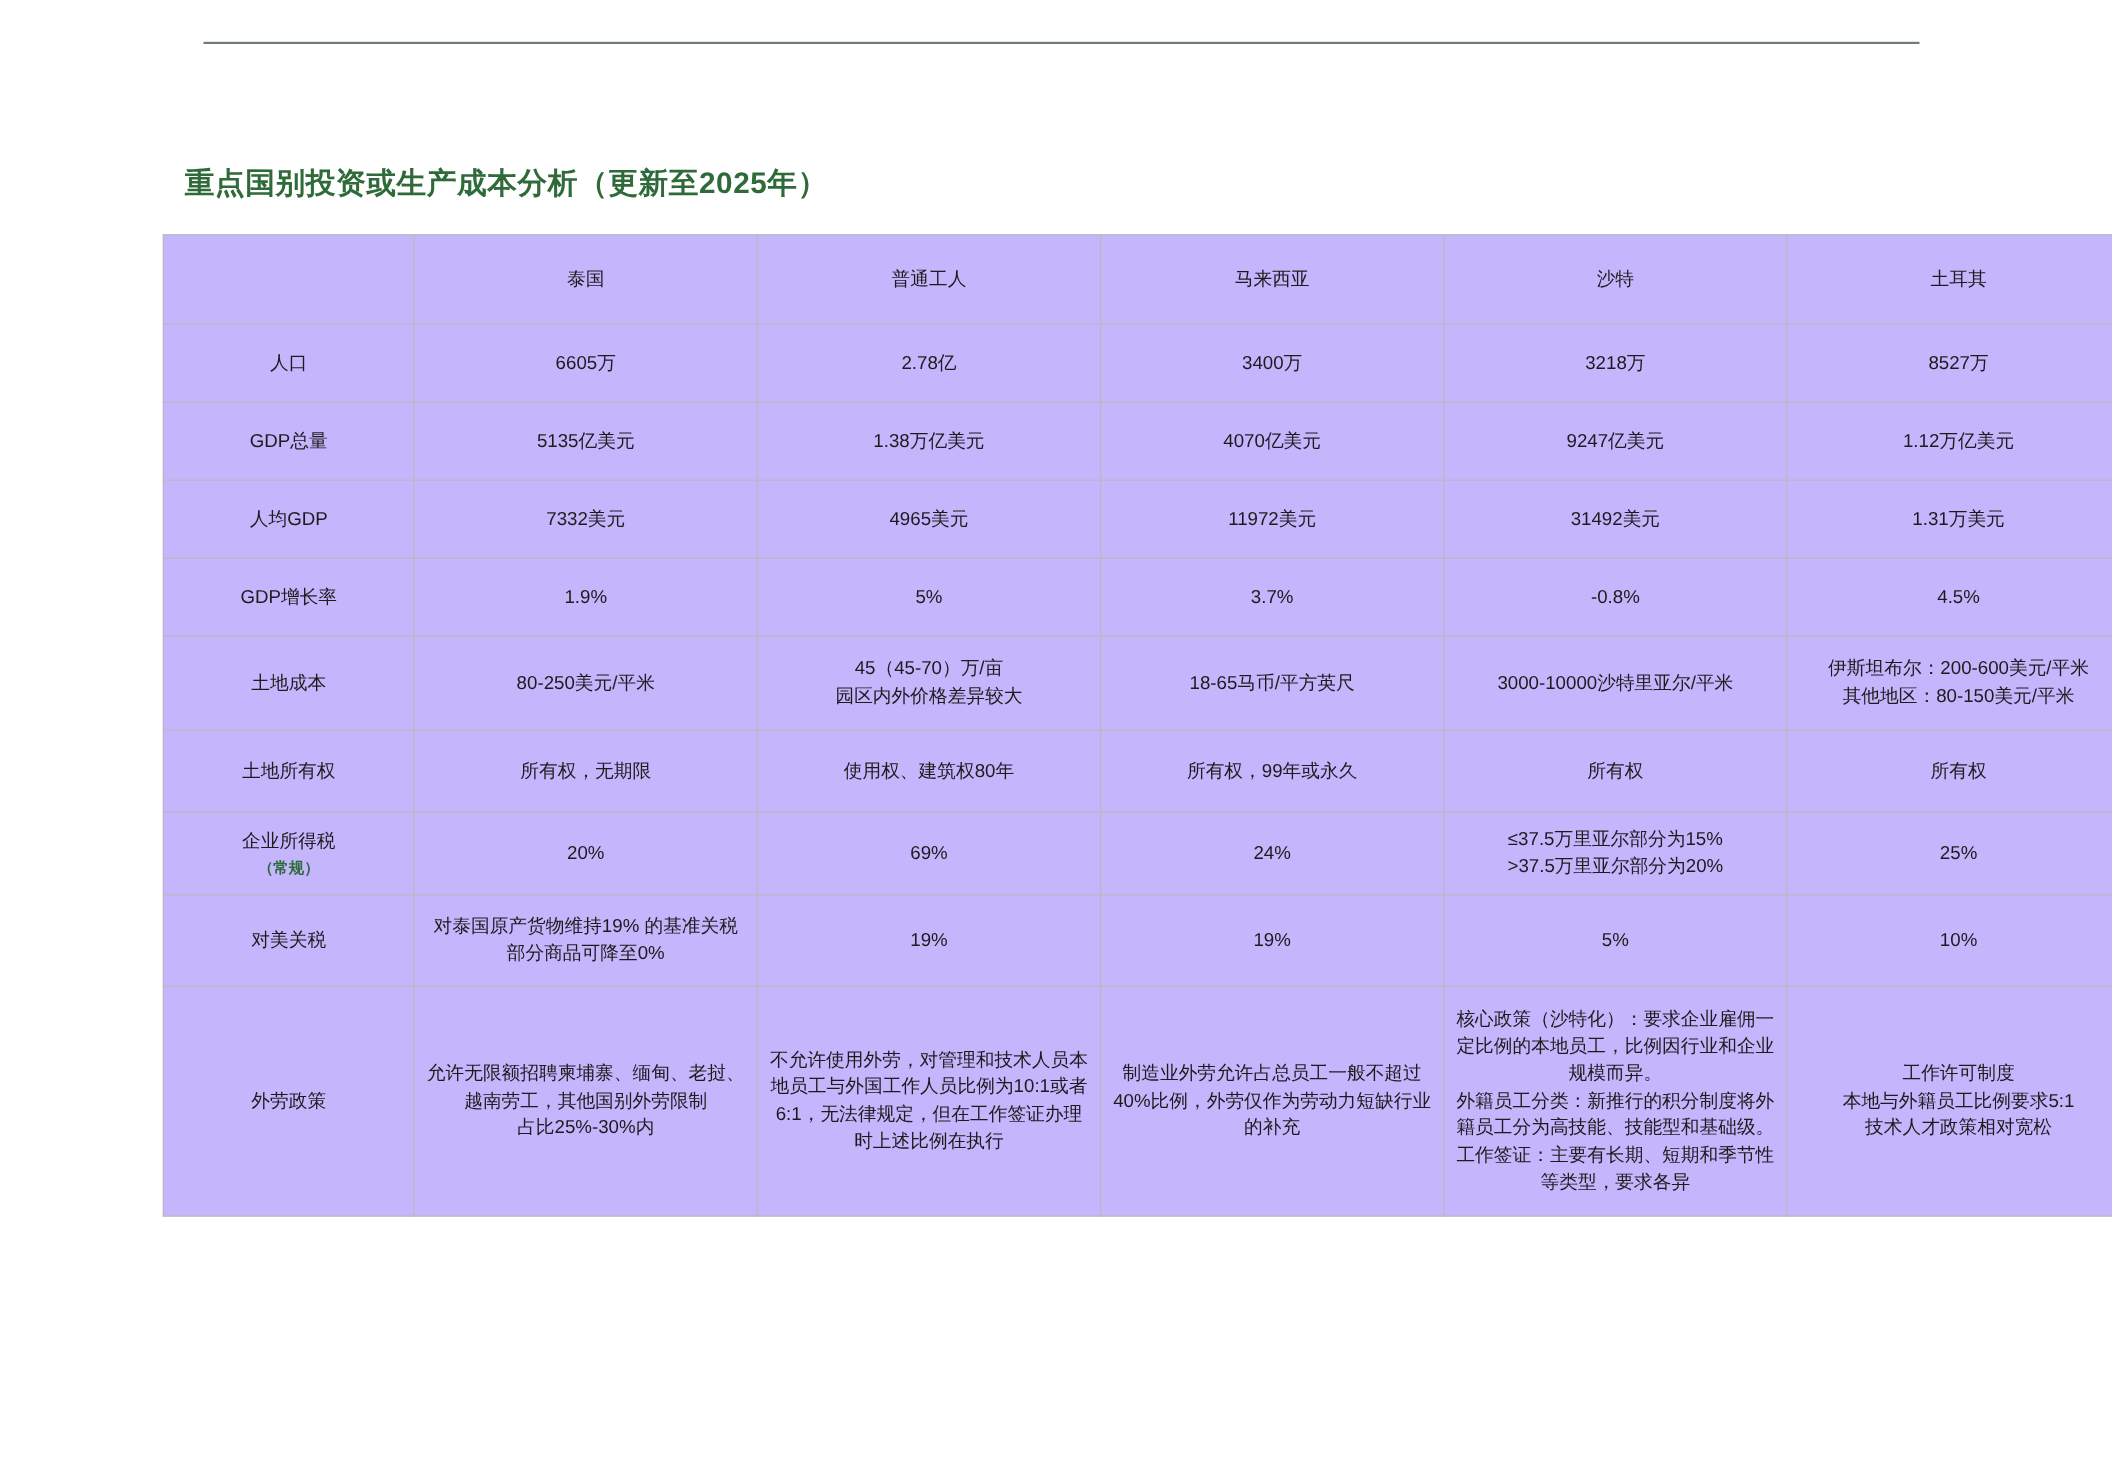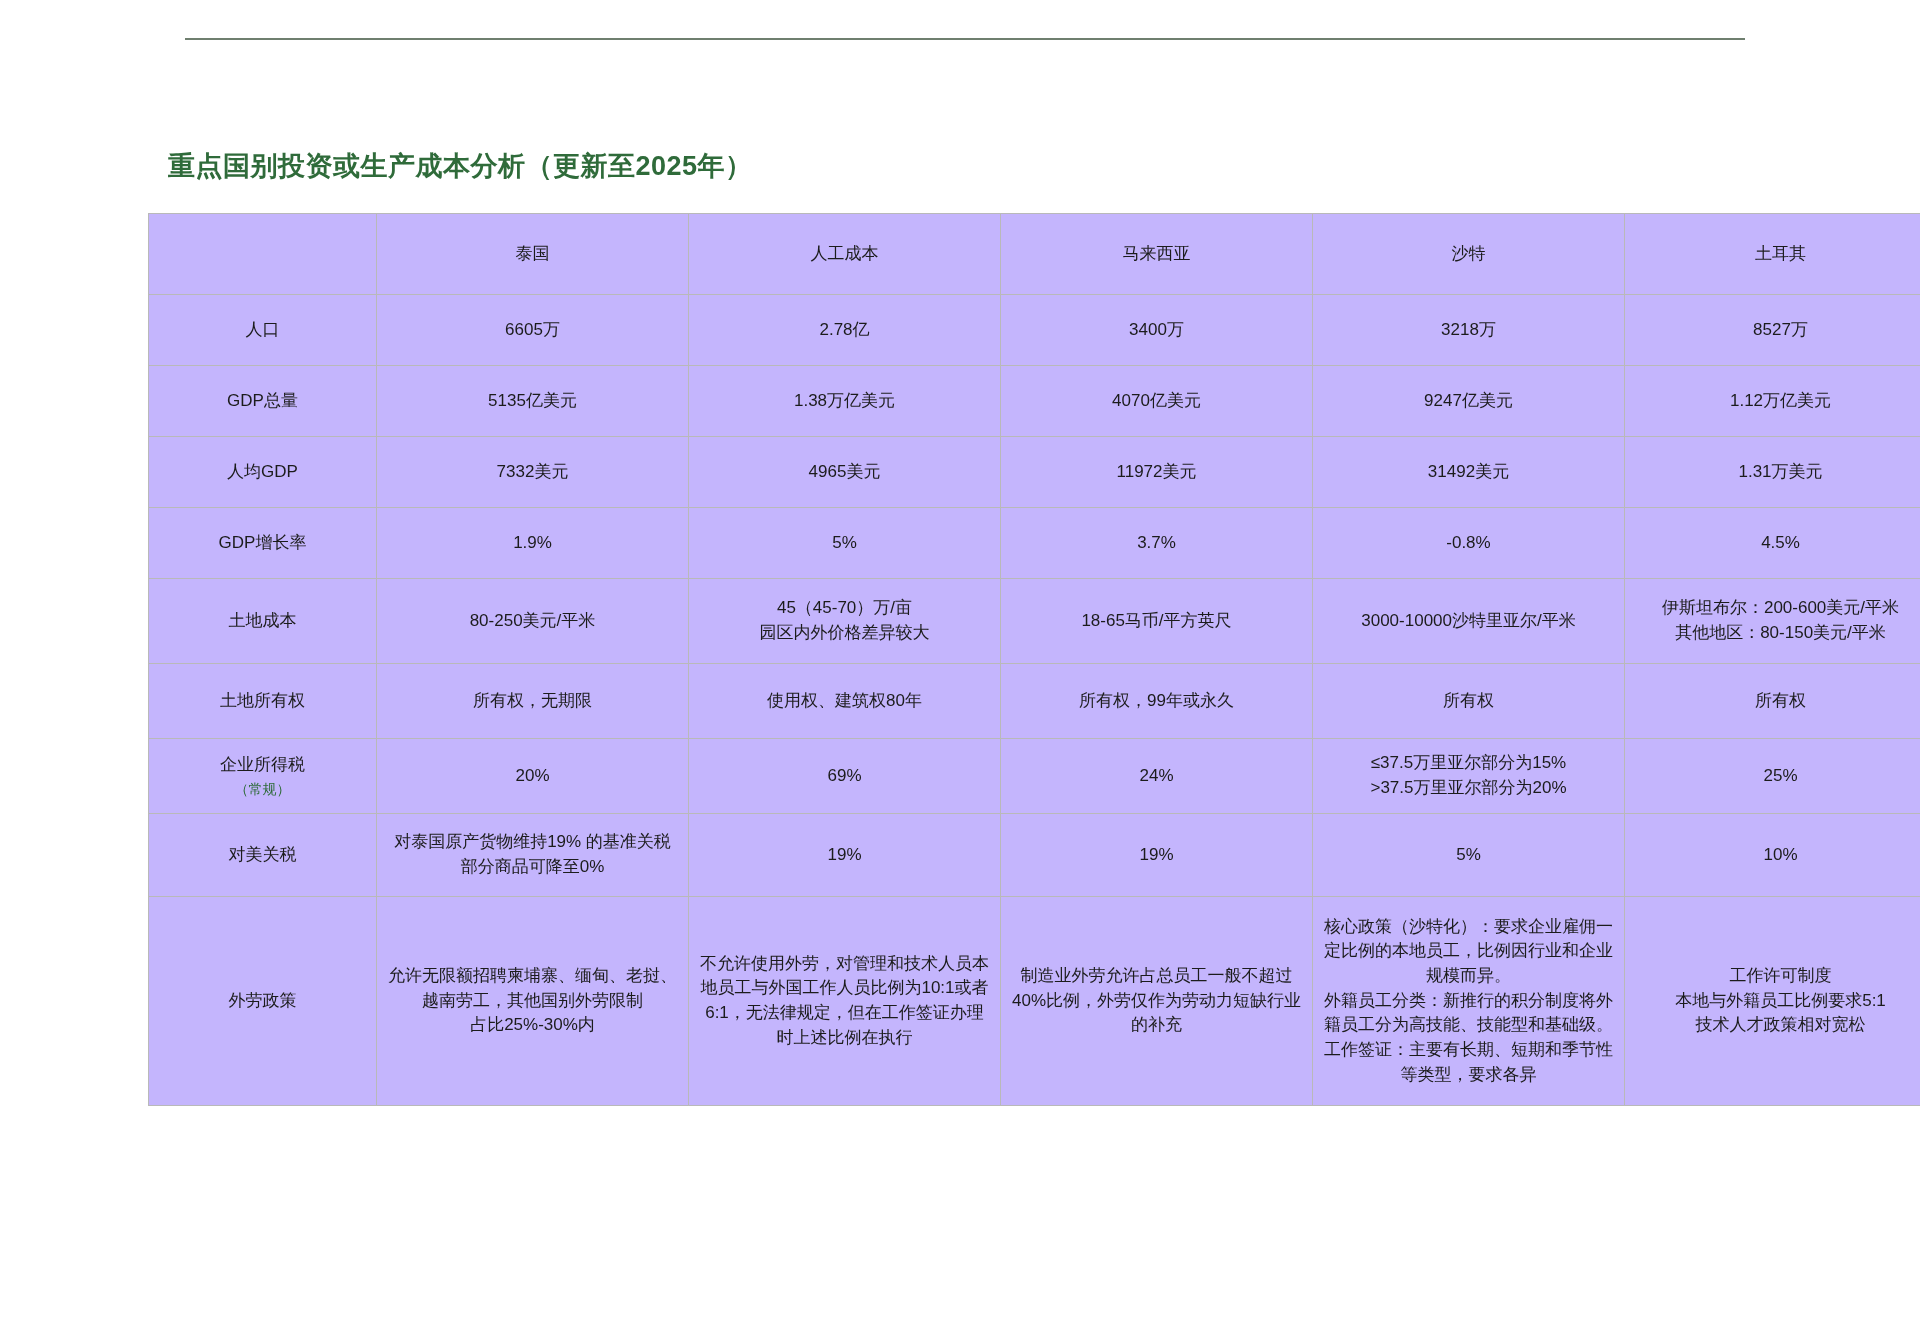--- a/index.html
+++ b/index.html
@@ -75,21 +75,21 @@
   }
   td.rowhead {
     font-size: 21px;
     color: #2f6b3a;
     font-weight: bold;
     line-height: 1.3;
   }
   td.rowhead .sub {
     display: block;
     font-size: 14px;
-    font-weight: normal;
+    font-weight: bold;
     color: #2f6b3a;
     margin-top: 2px;
   }
   td.cell {
     font-size: 17px;
   }
   .r-area td, .r-pop td, .r-gdp td, .r-pcgdp td, .r-growth td { height: 58px; }
   .r-land td { height: 72px; }
   .r-own td { height: 62px; }
   .r-tax td { height: 62px; }
@@ -114,21 +114,21 @@
         <col class="cx">
         <col class="cx">
         <col class="cx">
         <col class="cx">
         <col class="cx">
       </colgroup>
       <thead>
         <tr>
           <th class="corner"></th>
           <th class="colhead">泰国</th>
-          <th class="colhead">人工成本</th>
+          <th class="colhead">普通工人</th>
           <th class="colhead">马来西亚</th>
           <th class="colhead">沙特</th>
           <th class="colhead">土耳其</th>
         </tr>
       </thead>
       <tbody>
 
 
         <tr class="r-pop">
           <td class="rowhead">人口</td>

